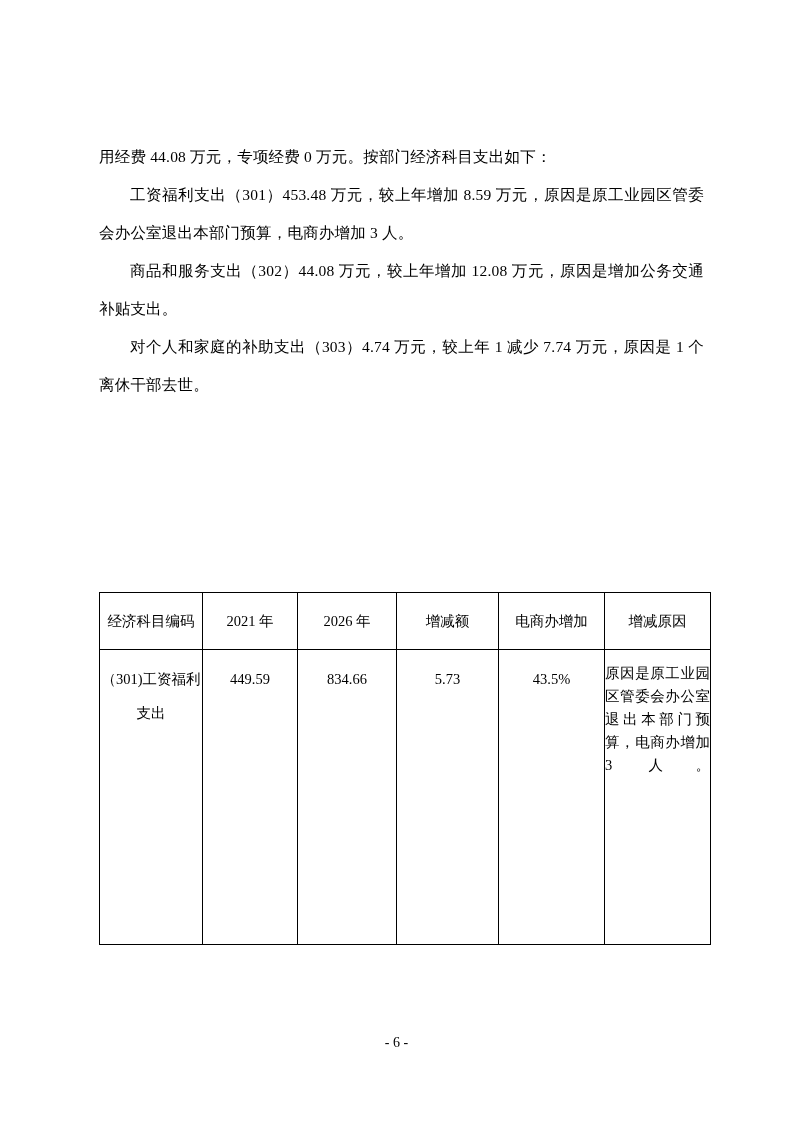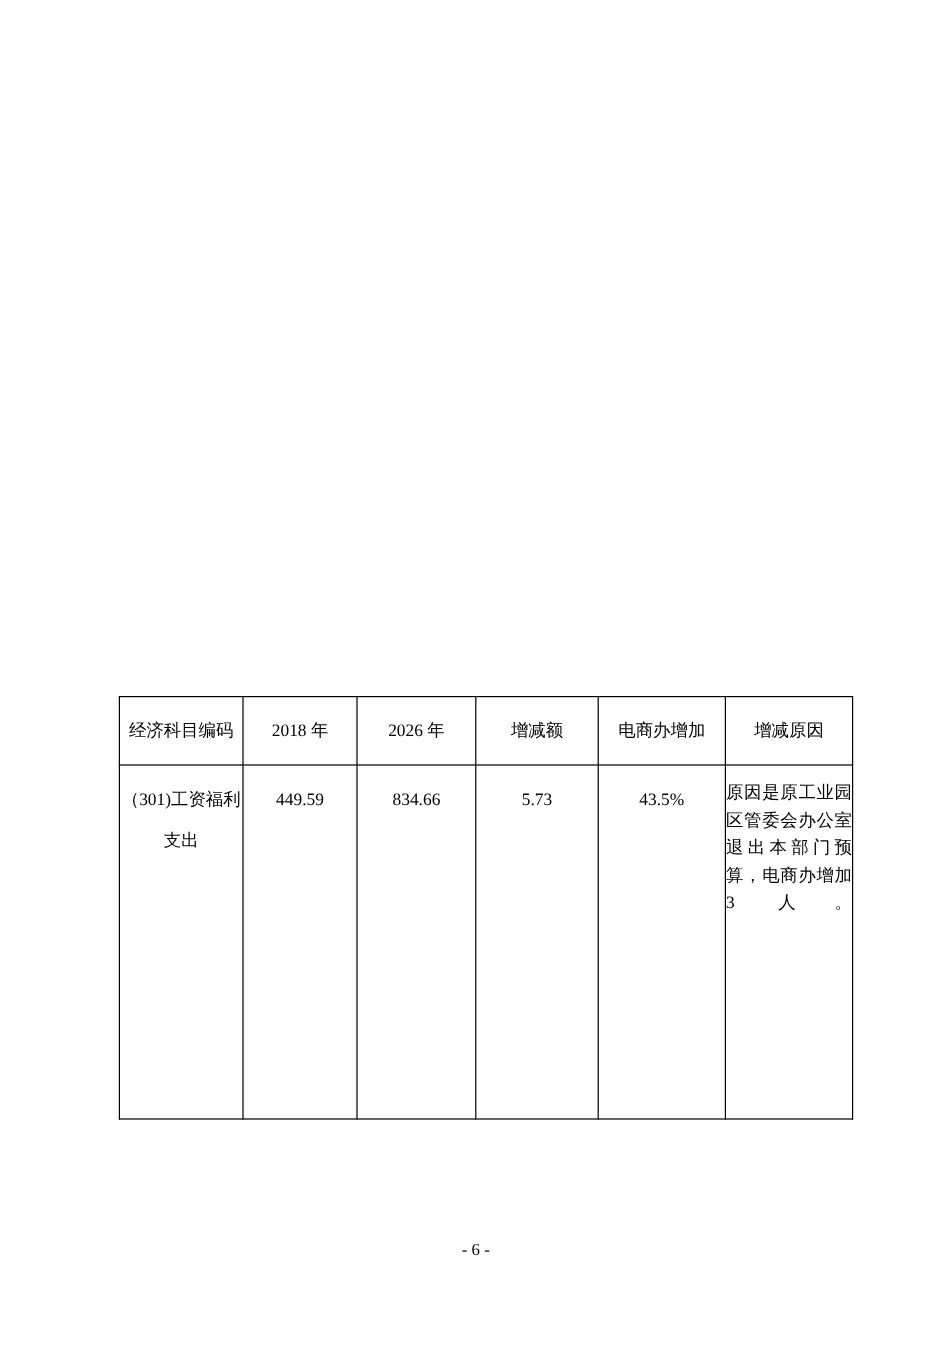--- a/index.html
+++ b/index.html
@@ -36,21 +36,21 @@
     text-align: justify;
     text-justify: inter-ideograph;
     letter-spacing: 0.2px;
   }
   p.indent {
     text-indent: 2em;
   }
   .table-wrap {
     position: absolute;
     left: 99px;
-    top: 580px;
+    top: 592px;
     width: 605px;
   }
   table.fin {
     border-collapse: collapse;
     width: 605px;
     table-layout: fixed;
   }
   table.fin th, table.fin td {
     border: 1px solid #000000;
     font-size: 14.5px;
@@ -104,27 +104,33 @@
     width: 793px;
     text-align: center;
     font-size: 14px;
   }
 </style>
 </head>
 <body>
 
 <div class="page">
 
+  <div class="content">
+    <p class="para">用经费 44.08 万元，专项经费 0 万元。按部门经济科目支出如下：</p>
+    <p class="para indent">工资福利支出（301）453.48 万元，较上年增加 8.59 万元，原因是原工业园区管委会办公室退出本部门预算，电商办增加 3 人。</p>
+    <p class="para indent">商品和服务支出（302）44.08 万元，较上年增加 12.08 万元，原因是增加公务交通补贴支出。</p>
+    <p class="para indent">对个人和家庭的补助支出（303）4.74 万元，较上年 1 减少 7.74 万元，原因是 1 个离休干部去世。</p>
+  </div>
 
   <div class="table-wrap">
     <table class="fin">
       <thead>
         <tr>
           <th class="col1">经济科目编码</th>
-          <th class="col2">2018 年</th>
+          <th class="col2">2021 年</th>
           <th class="col3">2026 年</th>
           <th class="col4">增减额</th>
           <th class="col5">电商办增加</th>
           <th class="col6">增减原因</th>
         </tr>
       </thead>
       <tbody>
         <tr>
           <td class="col1 col-code">（301)工资福利支出</td>
           <td class="col2 col-num">449.59</td>

